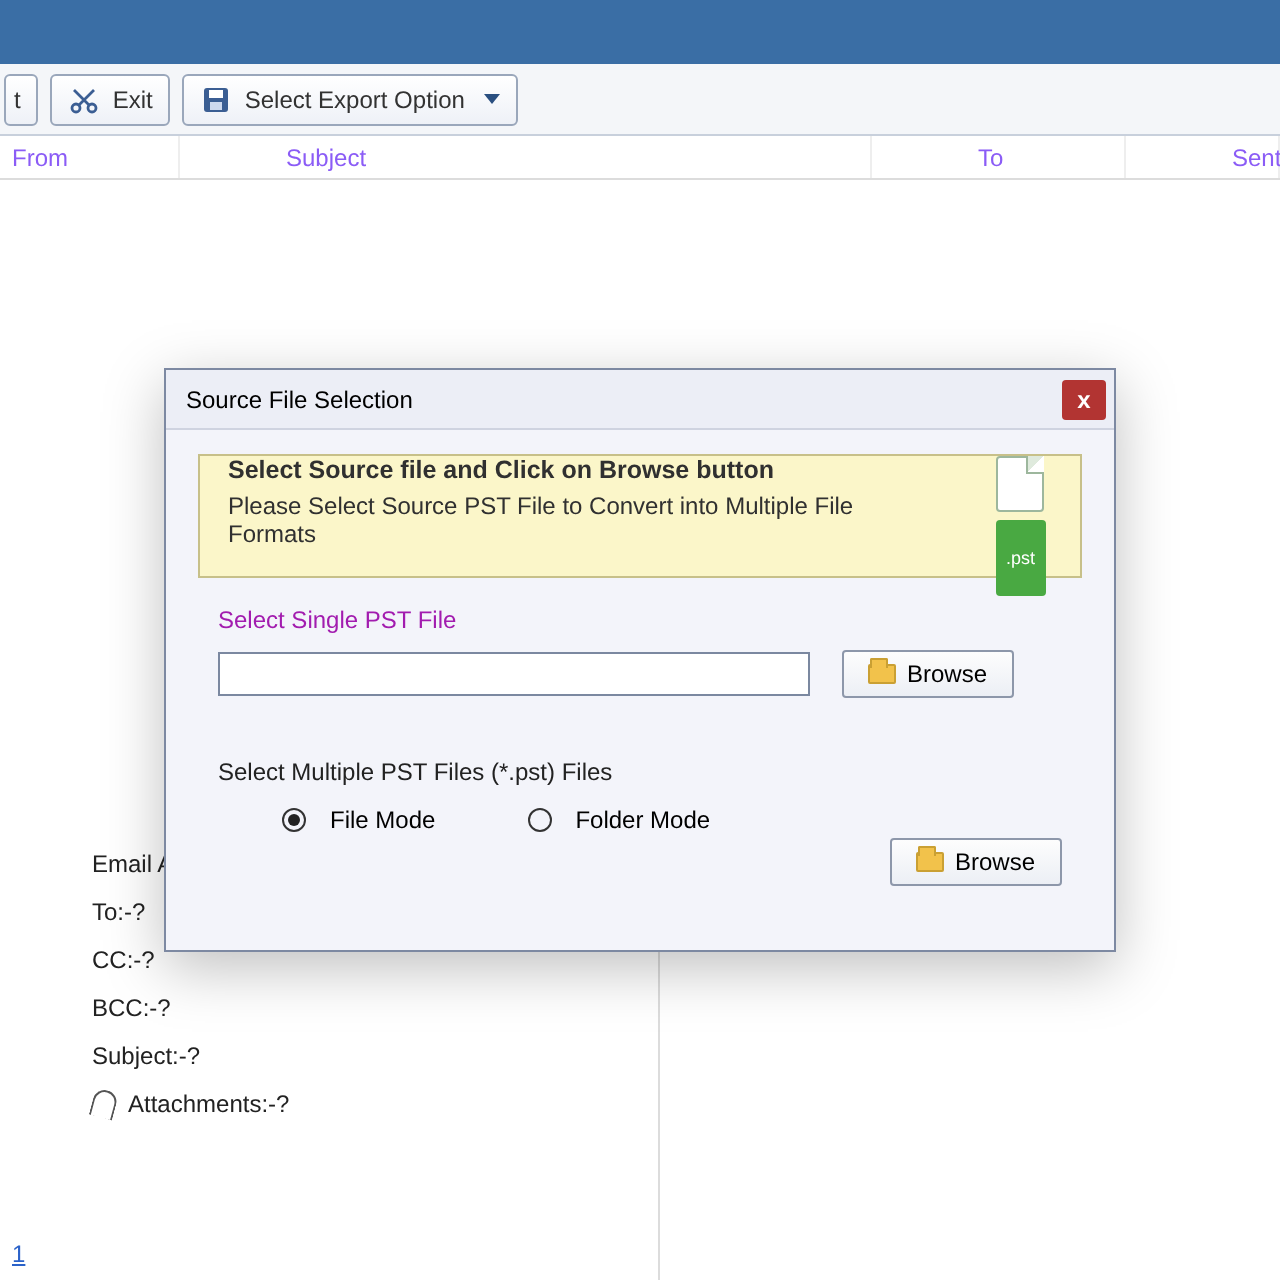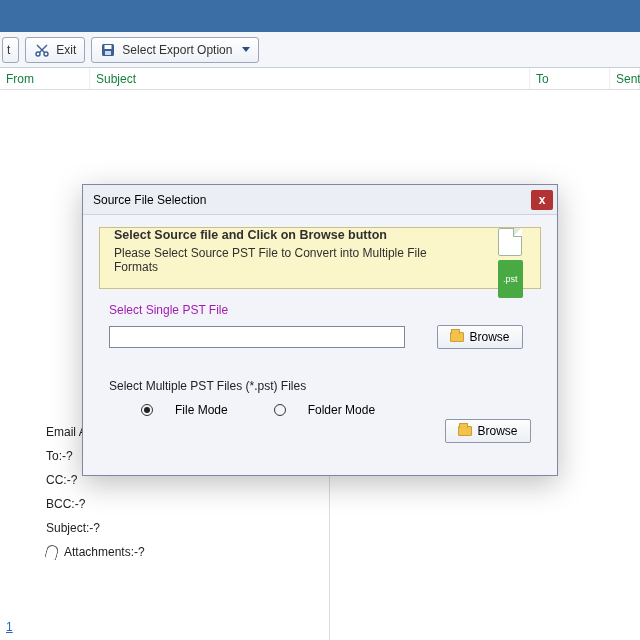--- a/index.html
+++ b/index.html
@@ -5,21 +5,21 @@
   * { box-sizing: border-box; margin: 0; padding: 0; font-family: "Segoe UI", Tahoma, sans-serif; font-size: 12px; }
   html, body { width: 640px; height: 640px; overflow: hidden; background: #fff; }
 
   .titlebar { height: 32px; background: #3a6ea5; }
 
   .toolbar { height: 36px; background: #f4f6f9; border-bottom: 1px solid #c8d0dc; display: flex; align-items: center; padding-left: 2px; }
   .tbtn { display: inline-flex; align-items: center; gap: 6px; height: 26px; padding: 0 8px; border: 1px solid #9aa7bb; background: linear-gradient(#ffffff,#eef1f7); border-radius: 3px; margin-right: 6px; cursor: pointer; color: #323232; }
   .tbtn .ic { width: 16px; height: 16px; display: inline-flex; align-items: center; justify-content: center; }
   .tbtn .caret { margin-left: 4px; width: 0; height: 0; border-left: 4px solid transparent; border-right: 4px solid transparent; border-top: 5px solid #2a4f80; }
 
-  .cols { height: 22px; border-bottom: 1px solid #dcdcdc; display: flex; align-items: center; color: #15803d; background: #fff; }
+  .cols { height: 22px; border-bottom: 1px solid #dcdcdc; display: flex; align-items: center; color: #8b5cf6; background: #fff; gap: 47px; }
   .cols div { padding-left: 6px; border-right: 1px solid #eee; height: 100%; display: flex; align-items: center; }
   .c-from { width: 90px; }
   .c-subject { flex: 1; }
   .c-to    { width: 80px; }
   .c-sent  { width: 30px; }
 
   .previewpane { position: absolute; left: 0; top: 410px; width: 330px; border-right: 1px solid #dcdcdc; height: 230px; padding: 10px 10px 10px 12px; background: #fff; }
   .avatar { position: absolute; left: 4px; top: 420px; width: 30px; height: 30px; border-radius: 50%; background: radial-gradient(circle at 50% 35%, #f2d7b3 0 45%, #f7e0c0 46% 100%); }
   .meta { margin-left: 34px; line-height: 24px; color: #222; }
   .att { display: flex; align-items: center; gap: 6px; }
@@ -36,27 +36,27 @@
   .banner .bt { font-weight: bold; color: #303030; font-size: 12.5px; }
   .banner .bs { color: #303030; margin-top: 4px; }
   .psticon { width: 34px; text-align: center; }
   .psticon .page { width: 24px; height: 28px; background: #fff; border: 1px solid #9db79d; border-radius: 2px; position: relative; margin: 0 auto 4px; }
   .psticon .page:before { content: ""; position: absolute; right: -1px; top: -1px; width: 8px; height: 8px; background: linear-gradient(135deg,#dfeadd 50%,#fff 50%); border-left: 1px solid #9db79d; border-bottom: 1px solid #9db79d; }
   .psticon .tag { display: inline-block; background: #49a942; color: #fff; font-size: 9px; padding: 14px 5px; border-radius: 2px; }
 
   .label1 { margin: 14px 0 8px 26px; color: #a21caf; }
   .row { display: flex; align-items: center; gap: 16px; padding: 0 26px; }
   .txt { height: 22px; width: 296px; border: 1px solid #7b88a0; background: #fff; padding: 0 4px; }
-  .browsebtn { width: 86px; height: 24px; border: 1px solid #8d97aa; background: linear-gradient(#fdfdfd,#eceff5); display: inline-flex; align-items: center; justify-content: center; gap: 5px; cursor: pointer; border-radius: 2px; font-size: 11.5px; margin-left: 16px; }
+  .browsebtn { width: 86px; height: 24px; border: 1px solid #8d97aa; background: linear-gradient(#fdfdfd,#eceff5); display: inline-flex; align-items: center; justify-content: center; gap: 5px; cursor: pointer; border-radius: 2px; font-size: 11.5px; }
   .folder { width: 14px; height: 10px; background: #f2c24b; border: 1px solid #caa033; border-radius: 1px; position: relative; }
   .folder:before { content: ""; position: absolute; left: 0; top: -4px; width: 7px; height: 4px; background: #f2c24b; border: 1px solid #caa033; border-bottom: none; border-radius: 1px 1px 0 0; }
 
   .label2 { margin: 30px 0 10px 26px; color: #222; }
   .radios { display: flex; align-items: center; gap: 46px; padding-left: 58px; }
-  .radio { display: inline-flex; align-items: center; gap: 22px; cursor: pointer; }
+  .radio { display: inline-flex; align-items: center; gap: 12px; cursor: pointer; }
   .rdisc { width: 12px; height: 12px; border: 1.4px solid #333; border-radius: 50%; display: inline-flex; align-items: center; justify-content: center; }
   .rdot  { width: 6px; height: 6px; background: #222; border-radius: 50%; }
 
   .modal .browse2 { position: absolute; right: 26px; top: 234px; }
 
   svg { display: block; }
 </style>
 </head>
 <body>
 

